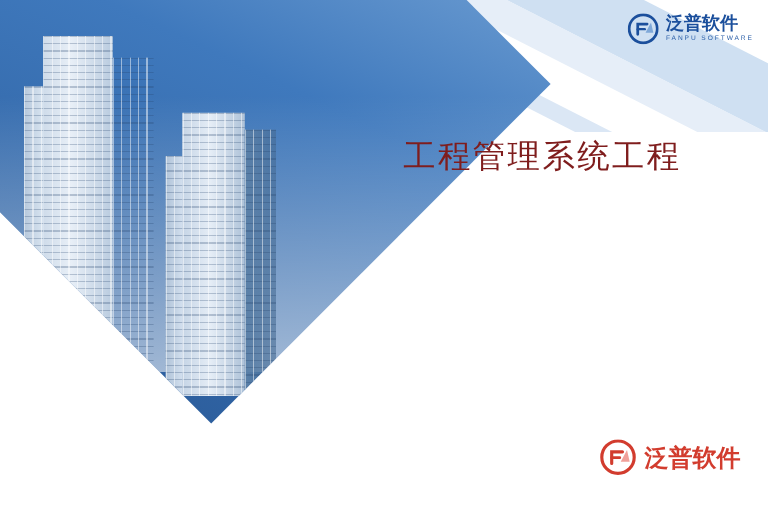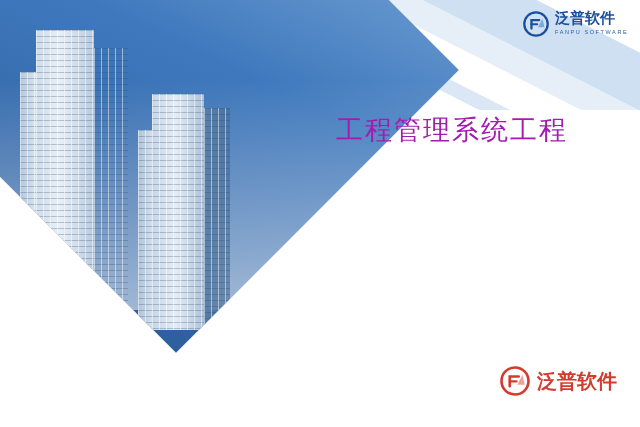--- a/index.html
+++ b/index.html
@@ -147,21 +147,21 @@
   }
 
   
   .title {
     position: absolute;
     left: 336px;
     top: 112px;
     font-family: Liberation Serif, serif;
     font-size: 27px;
     letter-spacing: 2px;
-    color: #a21caf;
+    color: #7f1d1d;
     white-space: nowrap;
   }
 
   
   .brand-top {
     position: absolute;
     left: 523px;
     top: 11px;
     display: flex;
     align-items: center;
@@ -172,21 +172,21 @@
     height: 26px;
     position: relative;
     flex: none;
   }
   .brand-text-wrap {
     display: flex;
     flex-direction: column;
     line-height: 1;
   }
   .brand-cn {
-    font-family: Liberation Mono, monospace;
+    font-family: Liberation Sans, sans-serif;
     font-size: 15px;
     font-weight: bold;
     color: #1b4f9c;
     letter-spacing: 0px;
   }
   .brand-en {
     font-size: 5.5px;
     letter-spacing: 1.6px;
     color: #2b5fa8;
     margin-top: 3px;

